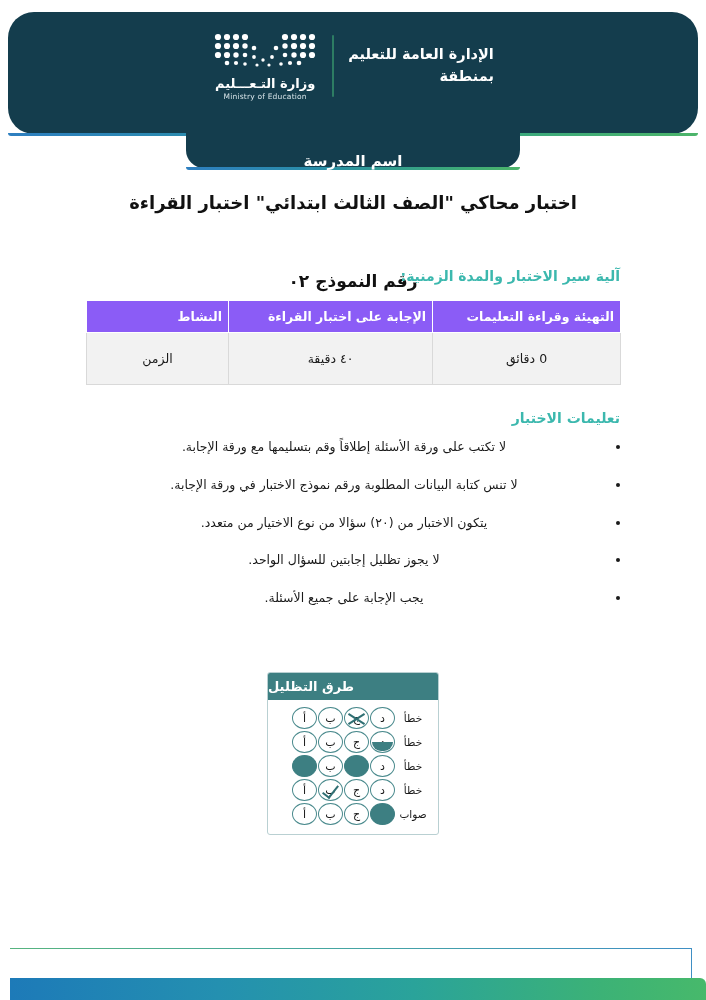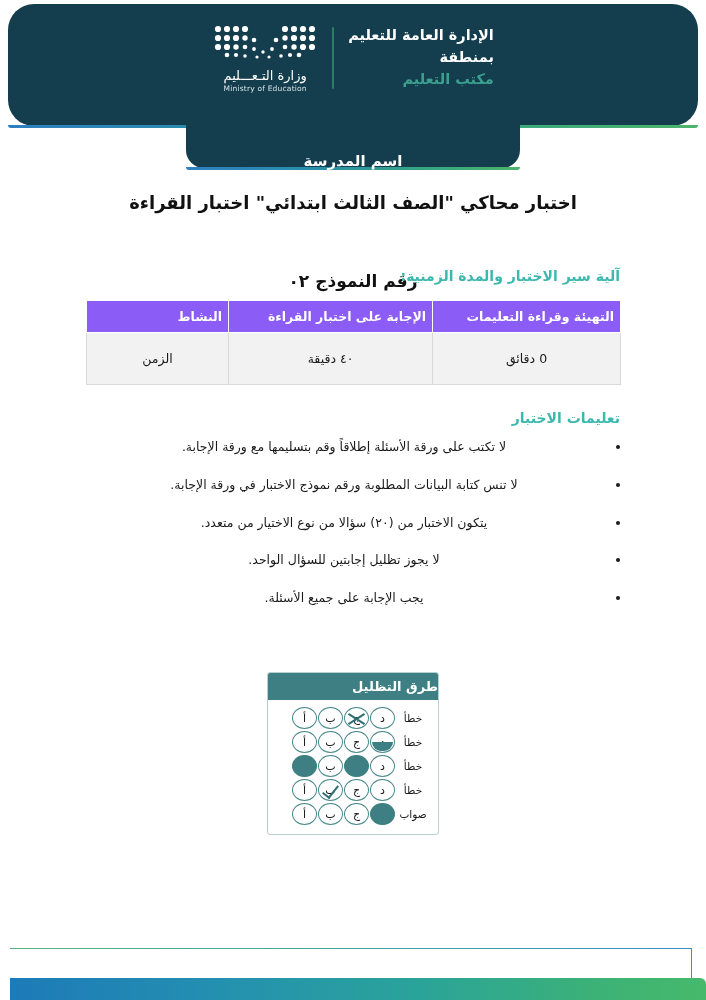--- a/index.html
+++ b/index.html
@@ -15,21 +15,21 @@
   .page {
     position: relative;
     width: 706px;
     height: 1000px;
     background: #ffffff;
   }
 
   
   .header-wrap {
     position: absolute;
-    top: 4px;
+    top: 12px;
     left: 8px;
     right: 8px;
     height: 122px;
   }
   .header-band {
     position: absolute;
     inset: 0;
     background: #143d4d;
     border-radius: 26px 26px 26px 26px;
     border-bottom: 2px solid transparent;
@@ -55,21 +55,21 @@
     display: flex;
     flex-direction: column;
     align-items: center;
     gap: 3px;
   }
   .logo-dots { display: block; }
   .logo-ar {
     color: #ffffff;
     font-size: 13px;
     letter-spacing: 0.6px;
-    font-weight: 400;
+    font-weight: 700;
     line-height: 1;
   }
   .logo-en {
     color: #d6e3e8;
     font-size: 7.5px;
     letter-spacing: 0.2px;
     line-height: 1;
   }
 
   .logo-divider {
@@ -229,21 +229,21 @@
     background: #ffffff;
     border: 1px solid #b9d0d2;
     border-radius: 3px;
     overflow: hidden;
   }
   .shading-header {
     background: #3d7f82;
     color: #ffffff;
     font-size: 13px;
     font-weight: 700;
-    text-align: right;
+    text-align: left;
     padding: 6px 0;
   }
   .shading-body {
     padding: 7px 8px 9px 8px;
     display: flex;
     flex-direction: column;
     gap: 2px;
   }
   .shade-row {
     display: flex;
@@ -339,21 +339,20 @@
 
   <div class="header-wrap">
     <div class="header-band"></div>
     <div class="header-edge"></div>
 
     <div class="header-inner">
 
       <div class="admin-lines">
         <div class="admin-line1">الإدارة العامة للتعليم</div>
         <div class="admin-line2">بمنطقة</div>
-        <div class="admin-office">مكتب التعليم</div>
       </div>
 
       <div class="logo-divider"></div>
 
       <div class="logo-block">
         <svg class="logo-dots" width="106" height="42" viewBox="0 0 106 42">
           <g fill="#ffffff">
             <circle cx="6" cy="5" r="3.1"></circle>
               <circle cx="15" cy="5" r="3.1"></circle>
               <circle cx="24" cy="5" r="3.1"></circle>

